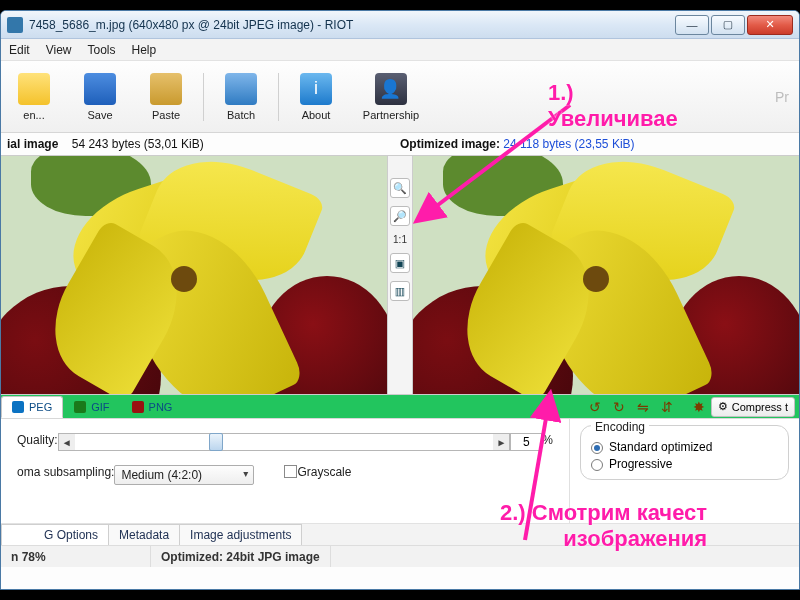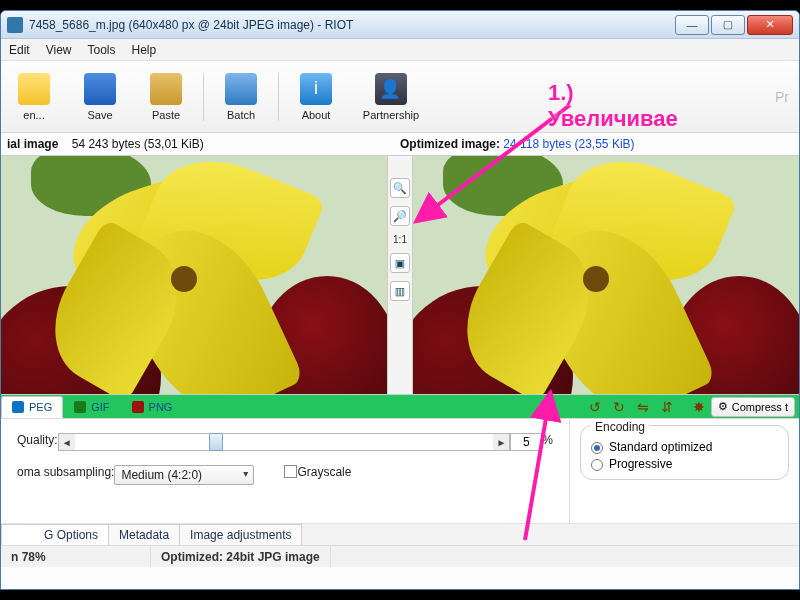--- a/index.html
+++ b/index.html
@@ -254,13 +254,17 @@
   <svg class="annsvg" width="800" height="600">
     <defs>
       <marker id="arr" viewBox="0 0 10 10" refX="8" refY="5" markerWidth="8" markerHeight="8" orient="auto-start-reverse">
         <path d="M0,0 L10,5 L0,10 z" fill="#ff1caa"></path>
       </marker>
     </defs>
     <line x1="570" y1="105" x2="418" y2="220" stroke="#ff1caa" stroke-width="4" marker-end="url(#arr)"></line>
     <line x1="525" y1="540" x2="550" y2="395" stroke="#ff1caa" stroke-width="4" marker-end="url(#arr)"></line>
   </svg>
   <div class="ann" style="left:548px; top:80px;">1.) Увеличивае</div>
+  <div class="ann" style="left:500px; top:500px; text-align:right;">
+    <div>2.) Смотрим качест</div>
+    <div>изображения</div>
+  </div>
 </div>
 
 </body></html>

